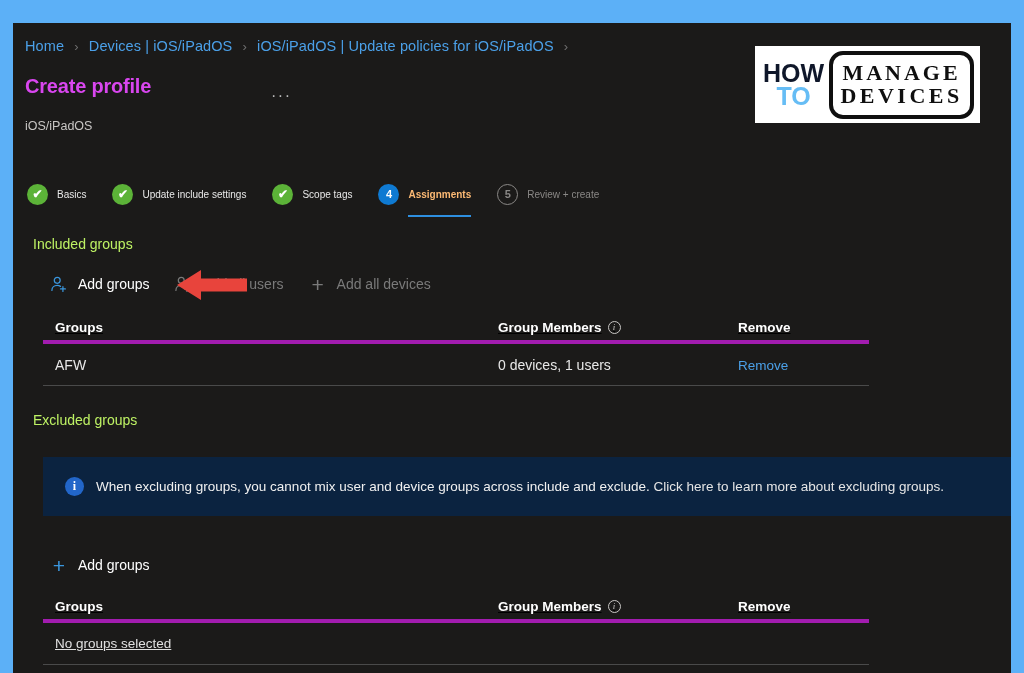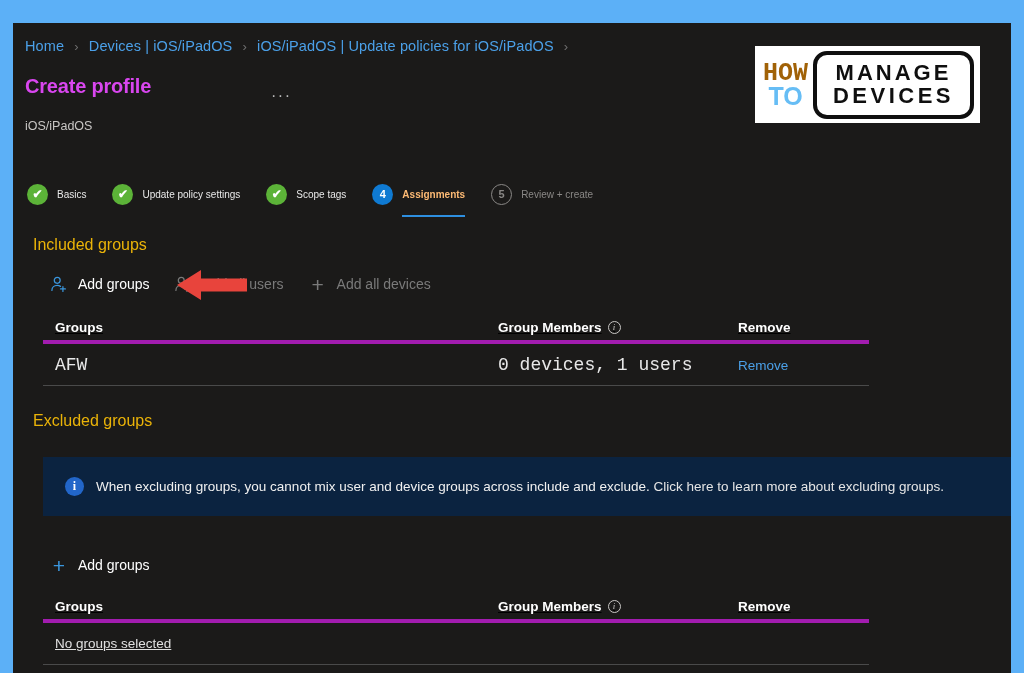--- a/index.html
+++ b/index.html
@@ -84,43 +84,44 @@
   }
   .logo-left {
     display: flex;
     flex-direction: column;
     align-items: center;
     justify-content: center;
     line-height: .92;
     margin-right: 5px;
   }
   .logo-how {
-    color: #a16207;
+    color: #0f172a;
     font-weight: 900;
     font-size: 25px;
     letter-spacing: 0px;
-    font-family: Liberation Mono, monospace;
+    font-family: Liberation Sans, sans-serif;
   }
   .logo-to {
     color: #66bdf5;
     font-weight: 900;
     font-size: 25px;
     letter-spacing: 0px;
   }
   .logo-phone {
     flex: 1;
     border: 4px solid #0f0f0f;
     border-radius: 14px;
     height: 68px;
     display: flex;
     flex-direction: column;
     align-items: center;
     justify-content: center;
     padding: 2px 3px;
     position: relative;
+    font-family: Liberation Serif, serif;
   }
   .logo-manage, .logo-devices {
     color: #0f0f0f;
     font-weight: 900;
     font-size: 22px;
     line-height: 1.02;
     letter-spacing: 3px;
     white-space: nowrap;
   }
   .logo-devices { letter-spacing: 3.5px; }
@@ -170,22 +171,22 @@
     right: 0;
     bottom: 0;
     height: 2.5px;
     background: #2e8fe0;
   }
   .chk { font-size: 12px; line-height: 1; }
 
   
   .section-label {
     position: absolute;
-    font-size: 16px;
-    color: #eab308;
+    font-size: 14px;
+    color: #bef264;
   }
   #included-label { left: 20px; top: 213px; }
   #excluded-label { left: 20px; top: 389px; }
 
   .cmdbar {
     position: absolute;
     display: flex;
     align-items: center;
     height: 30px;
   }
@@ -240,21 +241,21 @@
   .col-members { width: 240px; }
   .col-remove { width: 119px; }
 
   .th {
     font-size: 13.5px;
     font-weight: 700;
     color: #ffffff;
     display: flex;
     align-items: center;
   }
-  .td { font-size: 18px; color: #e8e8e8; font-family: Liberation Mono, monospace; }
+  .td { font-size: 14px; color: #e8e8e8; }
   .info-glyph {
     display: inline-flex;
     align-items: center;
     justify-content: center;
     width: 13px; height: 13px;
     border: 1px solid #c8c6c4;
     border-radius: 50%;
     font-size: 9px;
     font-style: italic;
     color: #c8c6c4;
@@ -348,21 +349,21 @@
         <span class="step-badge badge-done">
           <span class="chk">✔</span>
         </span>
         <span class="step-label">Basics</span>
       </div>
 
       <div class="step done">
         <span class="step-badge badge-done">
           <span class="chk">✔</span>
         </span>
-        <span class="step-label">Update policy settings</span>
+        <span class="step-label">Update include settings</span>
       </div>
 
       <div class="step done">
         <span class="step-badge badge-done">
           <span class="chk">✔</span>
         </span>
         <span class="step-label">Scope tags</span>
       </div>
 
       <div class="step current">

